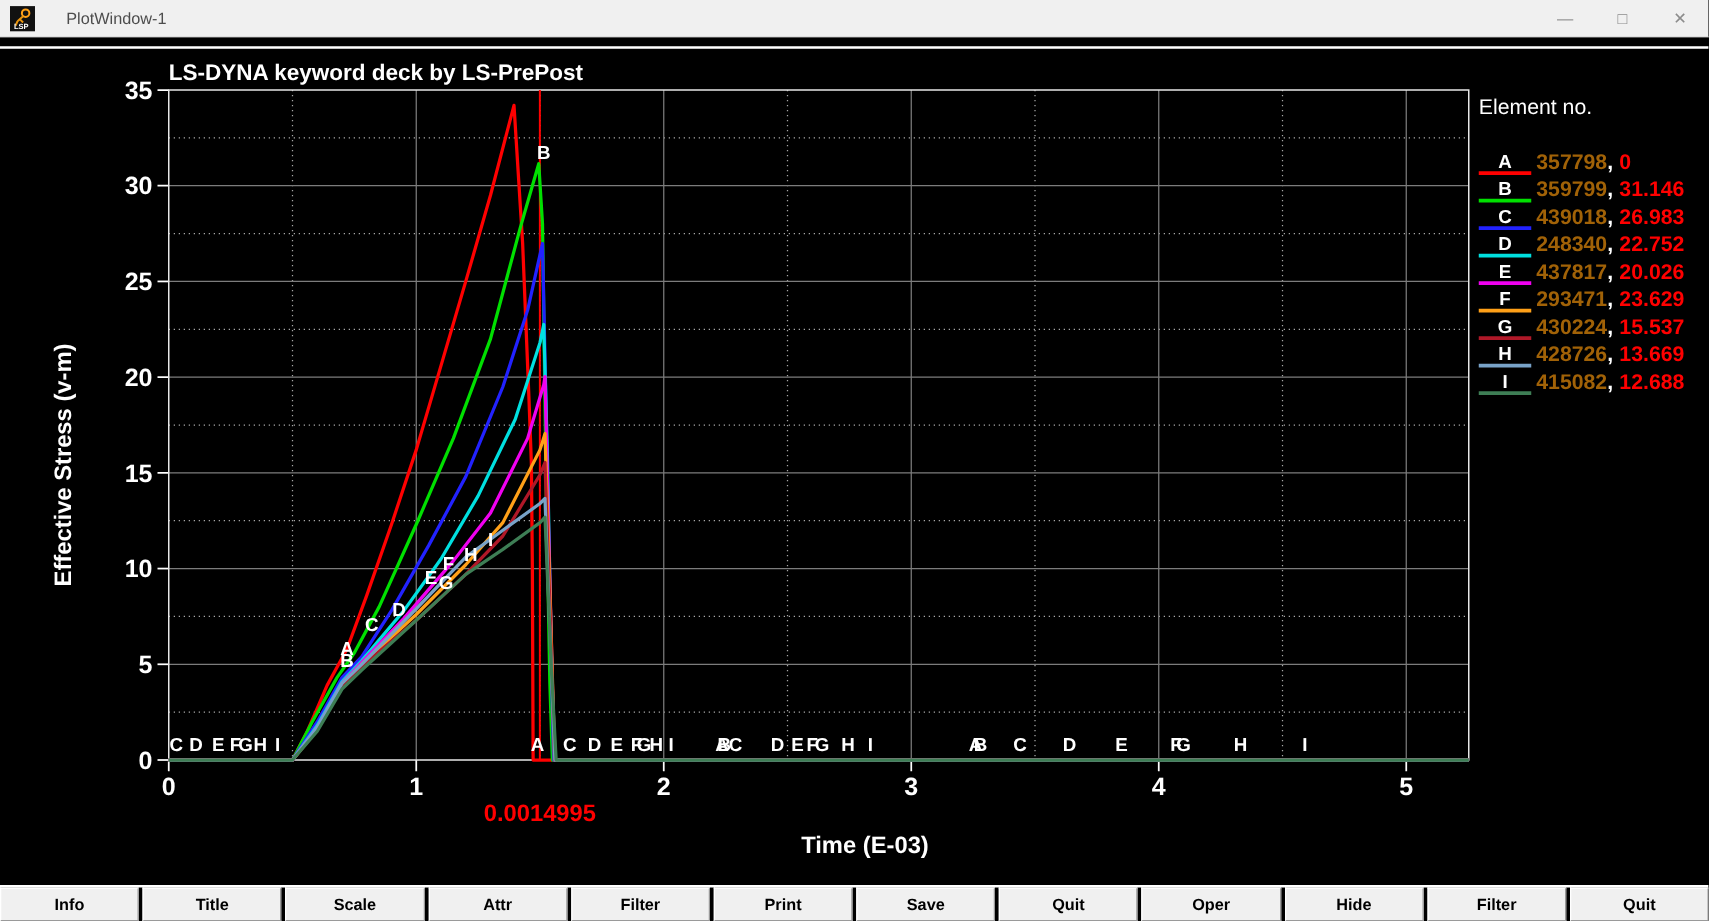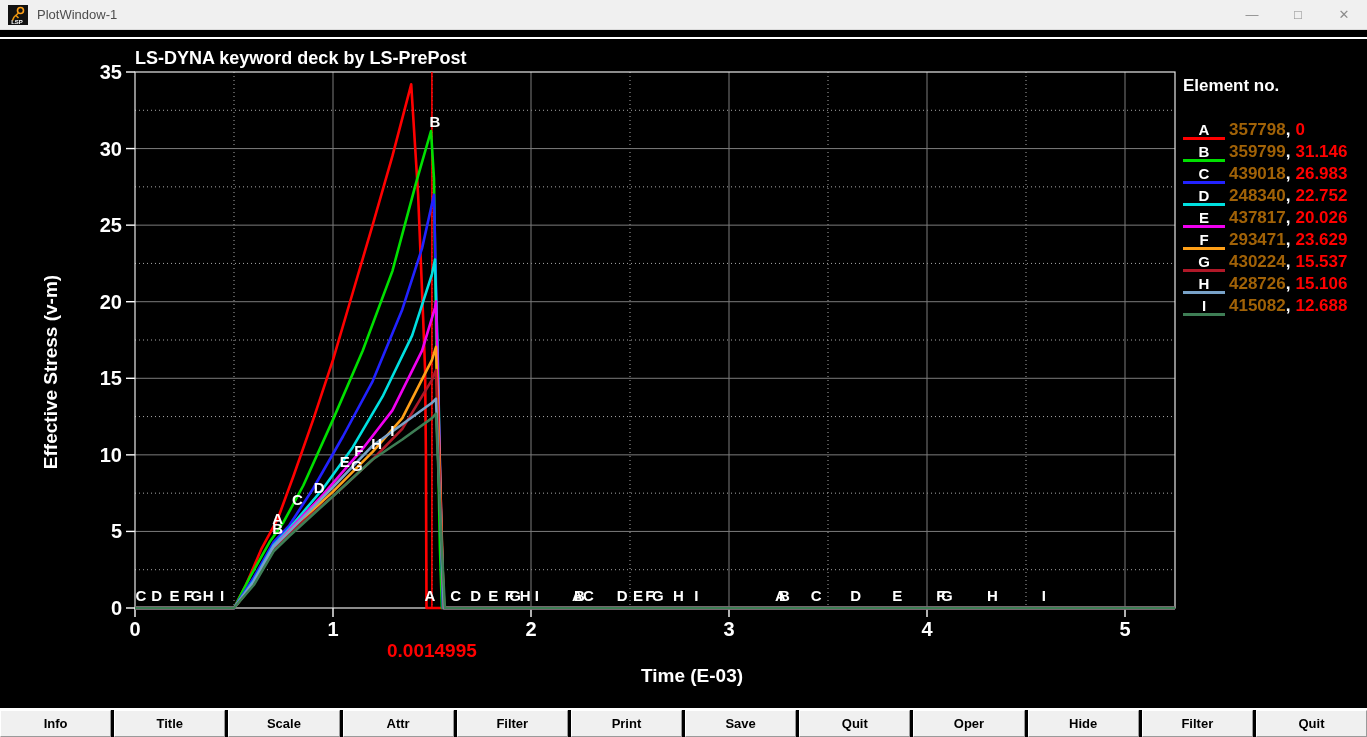--- a/index.html
+++ b/index.html
@@ -1,32 +1,32 @@
 <!DOCTYPE html>
 <html><head>
 <meta charset="utf-8">
 <style>
   html,body{margin:0;padding:0;background:#000;}
   #window{position:relative;width:1367px;height:737px;overflow:hidden;background:#000;
           font-family:"Liberation Sans",sans-serif;}
   
   #titlebar{position:absolute;left:0;top:0;width:1367px;height:30px;background:#f0f0f0;
-            border-bottom:1px solid #d9d9d9;display:flex;align-items:center;box-sizing:border-box;}
+            border-bottom:1px solid #d9d9d9;display:flex;align-items:center;box-sizing:border-box;gap:16px;}
   #app-icon{width:20px;height:20px;margin-left:8px;background:#111;display:flex;align-items:center;justify-content:center;}
   #window-title{margin-left:9px;font-size:13px;color:#4d4d4d;}
   #win-controls{margin-left:auto;display:flex;height:30px;}
   .win-btn{width:46px;height:30px;display:flex;align-items:center;justify-content:center;
            color:#8c8c8c;font-size:13px;cursor:default;}
   
   #plot-area{position:absolute;left:0;top:30px;width:1367px;height:678px;background:#000;}
   #plot-area .white-rule{position:absolute;left:0;top:7px;width:1367px;height:2px;background:#fff;}
   #plot-svg{position:absolute;left:0;top:0;}
   
   #legend{position:absolute;left:1183px;top:46px;width:182px;color:#fff;}
-  #legend-title{font-size:17px;font-weight:bold;margin-bottom:22px;}
+  #legend-title{font-size:17px;font-weight:normal;margin-bottom:22px;}
   .legend-entry{height:22px;display:flex;align-items:flex-end;font-size:17px;font-weight:bold;white-space:nowrap;}
   .legend-sample{display:inline-block;width:42px;text-align:center;font-size:15px;line-height:15px;
                  border-bottom:3px solid #fff;color:#fff;}
   .legend-elem{margin-left:4px;color:#a16207;}
   .legend-comma{color:#fff;}
   .legend-val{color:#ff0000;margin-left:5px;}
   
   #toolbar{position:absolute;left:0;top:708px;width:1367px;height:29px;background:#000;
            border-top:2px solid #fff;display:flex;gap:3px;box-sizing:border-box;}
   .tb-btn{flex:1 1 0;background:#f0f0f0;color:#000;font-size:13px;font-weight:bold;
@@ -217,21 +217,21 @@
           <div class="legend-entry">
             <span class="legend-sample" style="border-bottom-color: rgb(176, 24, 40);">G</span>
             <span class="legend-elem">430224</span>
             <span class="legend-comma">,</span>
             <span class="legend-val">15.537</span>
           </div>
           <div class="legend-entry">
             <span class="legend-sample" style="border-bottom-color: rgb(120, 162, 200);">H</span>
             <span class="legend-elem">428726</span>
             <span class="legend-comma">,</span>
-            <span class="legend-val">15.106</span>
+            <span class="legend-val">13.669</span>
           </div>
           <div class="legend-entry">
             <span class="legend-sample" style="border-bottom-color: rgb(62, 126, 85);">I</span>
             <span class="legend-elem">415082</span>
             <span class="legend-comma">,</span>
             <span class="legend-val">12.688</span>
           </div>
         </div>
     </div>
   </div>

